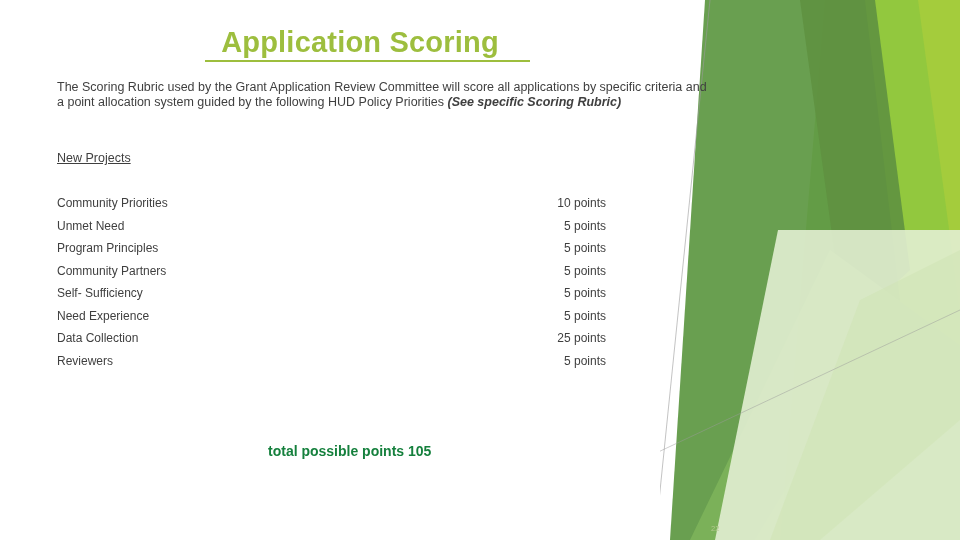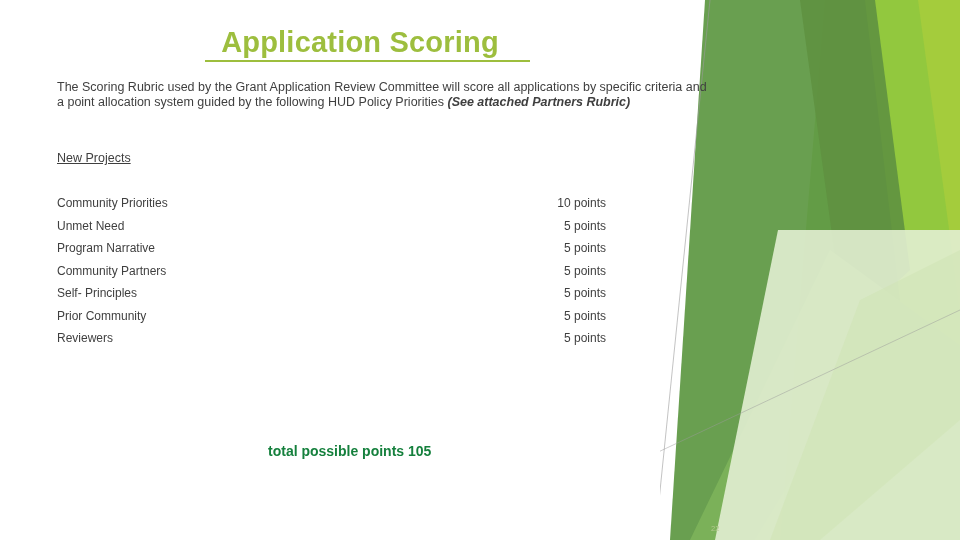--- a/index.html
+++ b/index.html
@@ -149,48 +149,52 @@
       <line x1="50" y1="0" x2="-5" y2="540" stroke="#9a9a9a" stroke-width="0.8" opacity="0.75"></line>
       <line x1="300" y1="310" x2="-40" y2="470" stroke="#9a9a9a" stroke-width="0.8" opacity="0.6"></line>
     </svg>
   </div>
 
   <div class="content">
 
     <div class="title">Application Scoring</div>
     <div class="title-underline"></div>
 
-    <div class="intro"><span>The Scoring Rubric used by the Grant Application Review Committee will score all applications by specific criteria and a point allocation system guided by the following HUD Policy Priorities </span><span class="em">(See attached Partners Rubric)</span></div>
+    <div class="intro"><span>The Scoring Rubric used by the Grant Application Review Committee will score all applications by specific criteria and a point allocation system guided by the following HUD Policy Priorities </span><span class="em">(See specific Scoring Rubric)</span></div>
 
     <div class="section-head">New Projects</div>
 
     <div class="rows">
       <div class="row">
         <span class="label">Community Priorities</span>
         <span class="points">10 points</span>
       </div>
       <div class="row">
         <span class="label">Unmet Need</span>
         <span class="points">5 points</span>
       </div>
       <div class="row">
-        <span class="label">Program Narrative</span>
+        <span class="label">Program Principles</span>
         <span class="points">5 points</span>
       </div>
       <div class="row">
         <span class="label">Community Partners</span>
         <span class="points">5 points</span>
       </div>
       <div class="row">
-        <span class="label">Self- Principles</span>
-        <span class="points">5 points</span>
-      </div>
-      <div class="row">
-        <span class="label">Prior Community</span>
-        <span class="points">5 points</span>
+        <span class="label">Self- Sufficiency</span>
+        <span class="points">5 points</span>
+      </div>
+      <div class="row">
+        <span class="label">Need Experience</span>
+        <span class="points">5 points</span>
+      </div>
+      <div class="row">
+        <span class="label">Data Collection</span>
+        <span class="points">25 points</span>
       </div>
       <div class="row">
         <span class="label">Reviewers</span>
         <span class="points">5 points</span>
       </div>
     </div>
 
     <div class="total">total possible points 105</div>
 
   </div>

